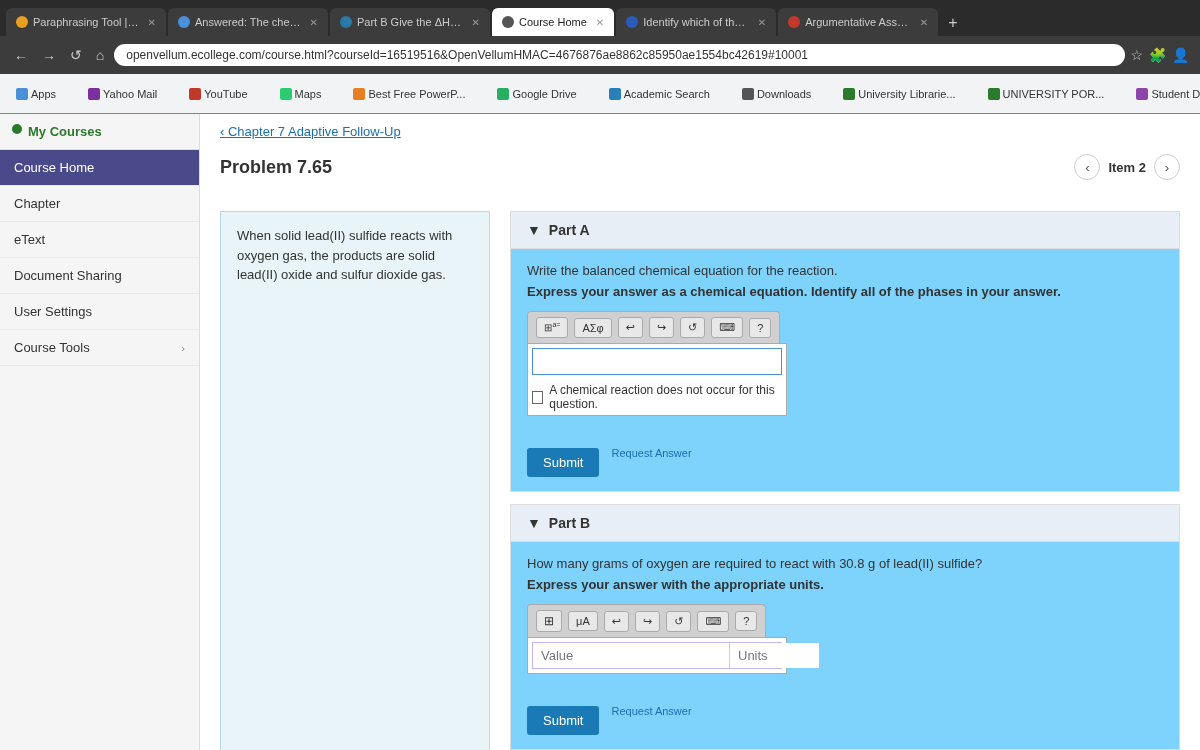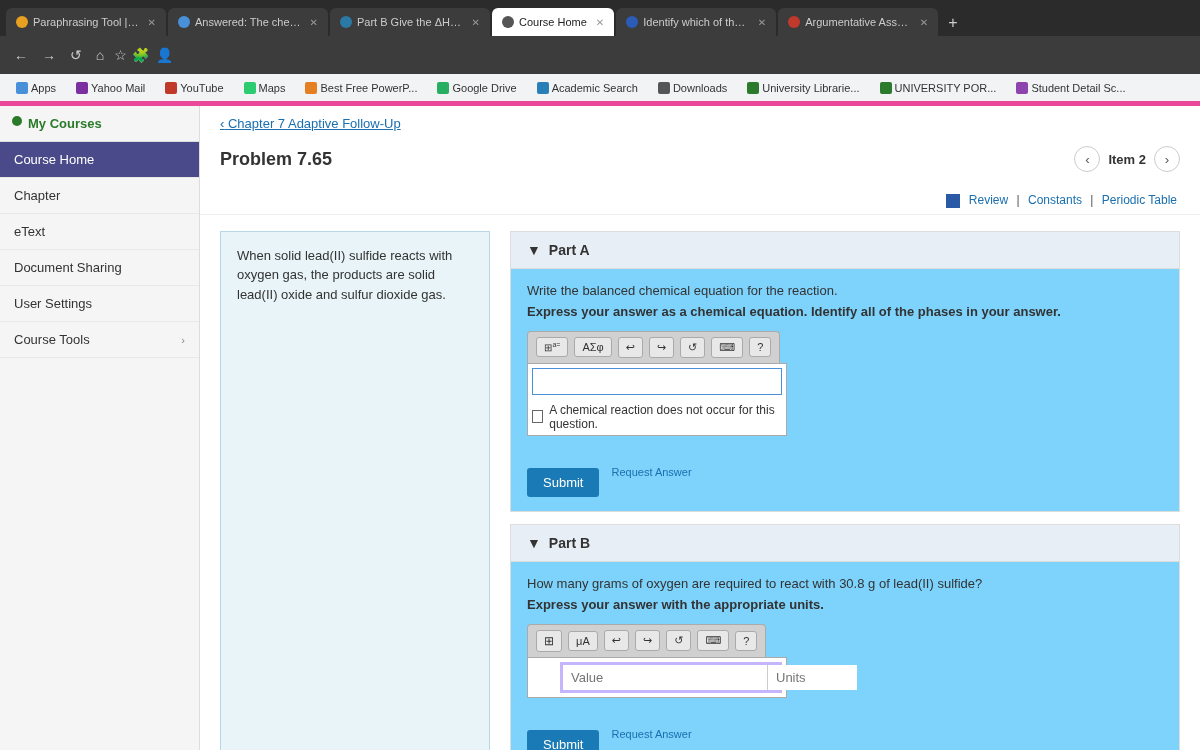--- a/index.html
+++ b/index.html
@@ -13,21 +13,21 @@
     .tab .tab-icon { width: 12px; height: 12px; border-radius: 50%; flex-shrink: 0; }
     .tab .tab-close { margin-left: 4px; color: #999; font-size: 10px; }
     .tab-title { overflow: hidden; text-overflow: ellipsis; white-space: nowrap; max-width: 110px; }
     .tab-new { background: none; border: none; color: #ccc; font-size: 16px; cursor: pointer; padding: 4px 8px; }
 
     .address-bar-row { display: flex; align-items: center; background: #3c3c3c; padding: 5px 10px; gap: 6px; height: 38px; }
     .nav-btn { background: none; border: none; color: #ccc; cursor: pointer; font-size: 14px; padding: 2px 4px; }
     .address-input { flex: 1; background: #fff; border: none; border-radius: 15px; padding: 4px 12px; font-size: 12px; color: #333; }
     .addr-icons { display: flex; gap: 6px; color: #ccc; font-size: 14px; }
 
-    .bookmarks-bar { display: flex; align-items: center; background: #f1f3f4; padding: 3px 10px; gap: 8px; height: 32px; border-bottom: 5px solid #ec4899; font-size: 11px; overflow: hidden; }
+    .bookmarks-bar { display: flex; align-items: center; background: #f1f3f4; padding: 3px 10px; gap: 20px; height: 40px; border-bottom: 1px solid #ec4899; font-size: 11px; overflow: hidden; }
     .bm-item { display: flex; align-items: center; gap: 3px; color: #333; cursor: pointer; white-space: nowrap; padding: 2px 6px; border-radius: 3px; }
     .bm-icon { width: 12px; height: 12px; border-radius: 2px; flex-shrink: 0; }
 
     
     .page-container { display: flex; width: 1200px; height: 644px; }
 
     
     .sidebar { width: 200px; background: #f5f5f5; border-right: 1px solid #ddd; flex-shrink: 0; }
     .sidebar-mycourses { display: flex; align-items: flex-start; gap: 6px; padding: 10px 12px; color: #2a7a2a; font-weight: bold; font-size: 13px; border-bottom: 1px solid #ddd; cursor: pointer; }
     .sidebar-item { padding: 10px 14px; font-size: 13px; color: #333; cursor: pointer; border-bottom: 1px solid #e8e8e8; display: flex; align-items: center; justify-content: space-between; }
@@ -57,21 +57,21 @@
     .part-body { padding: 14px 16px; background: #7dd3fc; }
     .part-question { font-size: 13px; color: #333; margin-bottom: 6px; }
     .part-instruction { font-size: 13px; font-weight: bold; color: #333; margin-bottom: 12px; }
 
     
     .answer-toolbar { background: #d0d0d0; border: 1px solid #aaa; border-bottom: none; border-radius: 4px 4px 0 0; padding: 5px 8px; display: flex; align-items: center; gap: 6px; width: fit-content; }
     .toolbar-btn { background: #e8e8e8; border: 1px solid #aaa; border-radius: 3px; padding: 3px 7px; font-size: 11px; cursor: pointer; color: #333; }
     .toolbar-btn.matrix { font-size: 10px; }
 
     .answer-area { border: 1px solid #aaa; background: #fff; padding: 4px; width: 260px; }
-    .answer-input-row { display: flex; gap: 12px; border: 3px solid #c4b5fd; margin-left: 28px; }
+    .answer-input-row { display: flex; gap: 4px; border: 1px solid #c4b5fd; }
     .answer-input { border: none; outline: none; padding: 5px 8px; font-size: 13px; flex: 1; }
     .answer-units { border: none; outline: none; padding: 5px 8px; font-size: 13px; width: 90px; background: #fff; color: #aaa; border-left: 1px solid #ccc; }
     .no-reaction-row { display: flex; align-items: center; gap: 6px; margin-top: 8px; font-size: 12px; color: #333; }
     .no-reaction-check { width: 13px; height: 13px; border: 1px solid #666; display: inline-block; cursor: pointer; }
 
     .answer-text-input { border: 1px solid #4a90d9; outline: none; padding: 5px 8px; font-size: 13px; width: 100%; display: block; margin-top: 0; }
 
     .btn-row { display: flex; align-items: center; gap: 12px; margin-top: 12px; }
     .submit-btn { background: #1a7ab5; color: #fff; border: none; border-radius: 3px; padding: 7px 16px; font-size: 13px; cursor: pointer; margin-top: 20px; }
     .request-link { color: #1a6faf; font-size: 11px; cursor: pointer; text-decoration: none; text-align: right; }
@@ -113,20 +113,21 @@
       <span class="tab-close">✕</span>
     </div>
     <button class="tab-new">+</button>
   </div>
 
   <div class="address-bar-row">
     <button class="nav-btn">←</button>
     <button class="nav-btn">→</button>
     <button class="nav-btn">↺</button>
     <button class="nav-btn">⌂</button>
+    <input class="address-input" value="openvellum.ecollege.com/course.html?courseId=16519516&amp;OpenVellumHMAC=4676876ae8862c85950ae1554bc42619#10001" style="">
     <div class="addr-icons">
       <span>☆</span>
       <span>🧩</span>
       <span>👤</span>
     </div>
   </div>
 
   <div class="bookmarks-bar">
     <div class="bm-item">
       <div class="bm-icon" style="background:#4a90d9;"></div>
@@ -212,28 +213,20 @@
 
     <div class="problem-header">
       <span>Problem 7.65</span>
       <div class="item-nav">
         <button class="item-nav-btn">‹</button>
         <span class="item-label">Item 2</span>
         <button class="item-nav-btn">›</button>
       </div>
     </div>
 
-    <div class="review-bar">
-      <span class="review-icon"></span>
-      <a>Review</a>
-      <span>|</span>
-      <a>Constants</a>
-      <span>|</span>
-      <a>Periodic Table</a>
-    </div>
 
     <div class="problem-info-row">
 
       <div class="info-box">
         <span>When solid lead(II) sulfide reacts with oxygen gas, the products are solid lead(II) oxide and sulfur dioxide gas.</span>
       </div>
 
       <div class="parts-container">
 
         <div class="part-section" style="margin-bottom:12px;">

